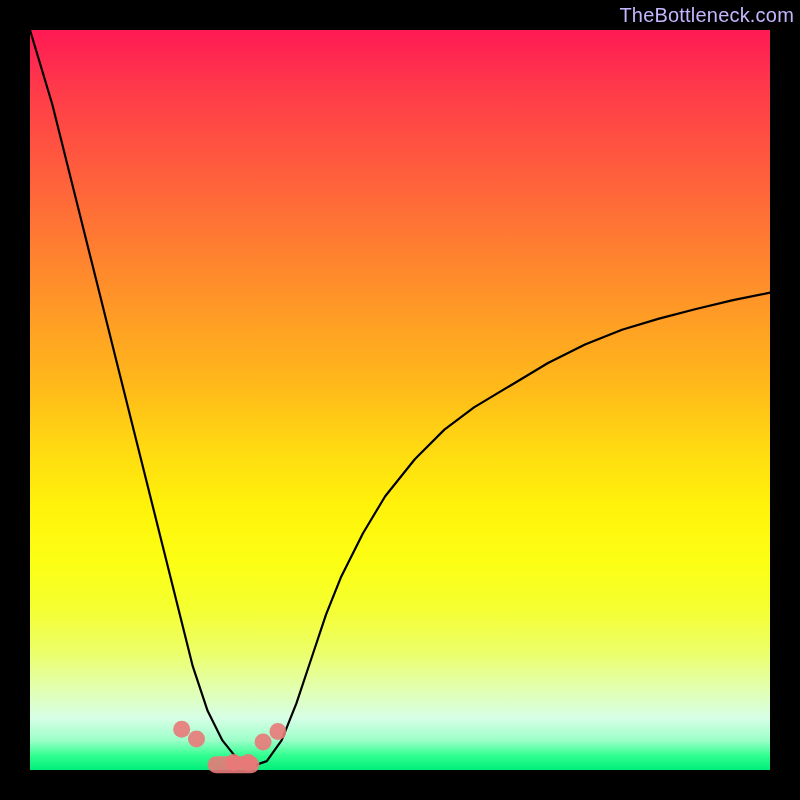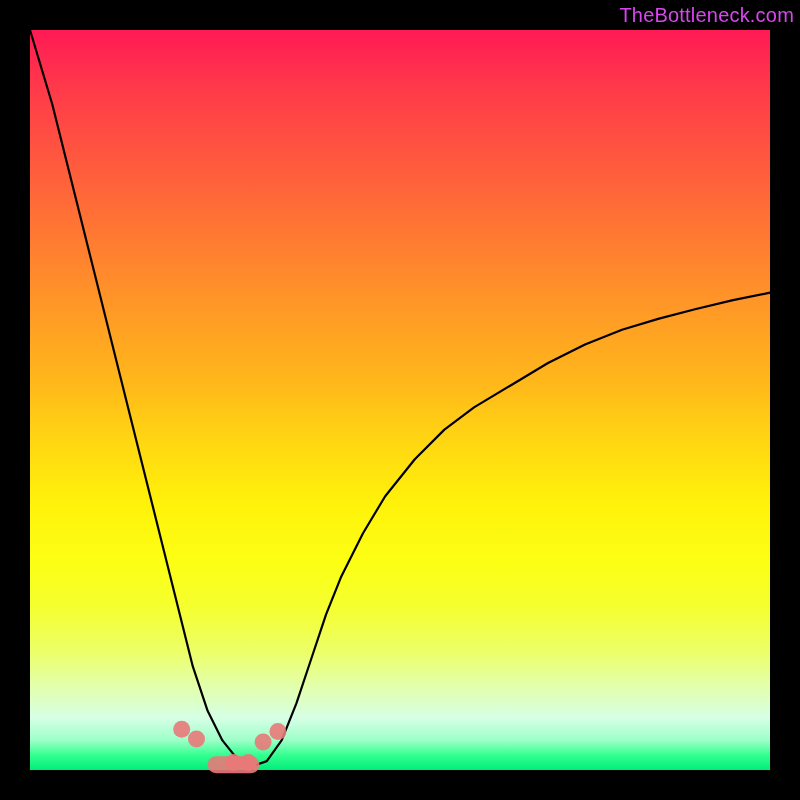--- a/index.html
+++ b/index.html
@@ -34,21 +34,21 @@
       #d6ffe6 93%,
       #9cffc8 96%,
       #33ff90 98%,
       #00ee7a 100%
     );
   }
   .watermark {
     position: absolute;
     top: 4px;
     right: 6px;
-    color: #d946ef;
+    color: #c4b5fd;
     font-size: 20px;
     font-weight: 500;
     letter-spacing: 0.2px;
     user-select: none;
   }
   svg.curve {
     position: absolute;
     left: 0;
     top: 0;
   }

